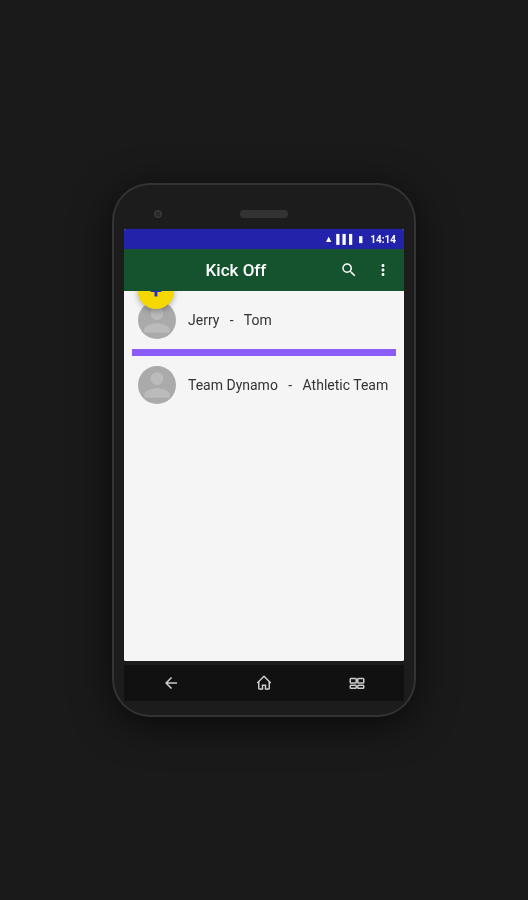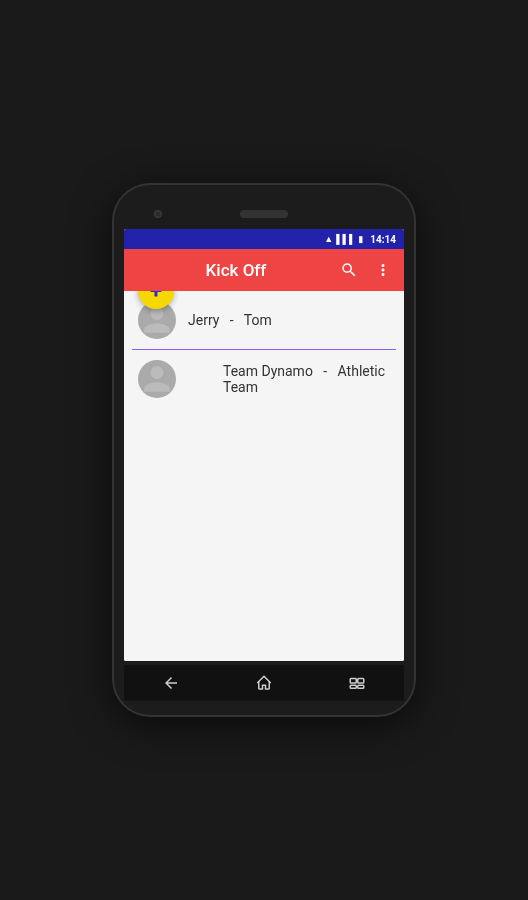--- a/index.html
+++ b/index.html
@@ -77,21 +77,21 @@
       font-size: 10px;
       font-weight: bold;
       margin-left: 4px;
     }
     .wifi-icon, .signal-icon, .battery-icon {
       display: inline-block;
       color: white;
       font-size: 9px;
     }
     .app-bar {
-      background: #ef4444;
+      background: #14532d;
       height: 42px;
       display: flex;
       align-items: center;
       padding: 16px 10px;
       position: relative;
     }
     .app-title {
       color: white;
       font-size: 17px;
       font-weight: 500;
@@ -147,25 +147,24 @@
       letter-spacing: 0.3px;
     }
     .list-container {
       padding: 0 8px;
     }
     .list-item {
       display: flex;
       align-items: center;
       padding: 10px 6px;
       cursor: pointer;
-      border-bottom: 1px solid #8b5cf6;
+      border-bottom: 7px solid #8b5cf6;
     }
     .list-item:last-child {
       border-bottom: none;
-      gap: 35px;
     }
     .avatar {
       width: 38px;
       height: 38px;
       border-radius: 50%;
       background: #aaa;
       display: flex;
       align-items: center;
       justify-content: center;
       flex-shrink: 0;

